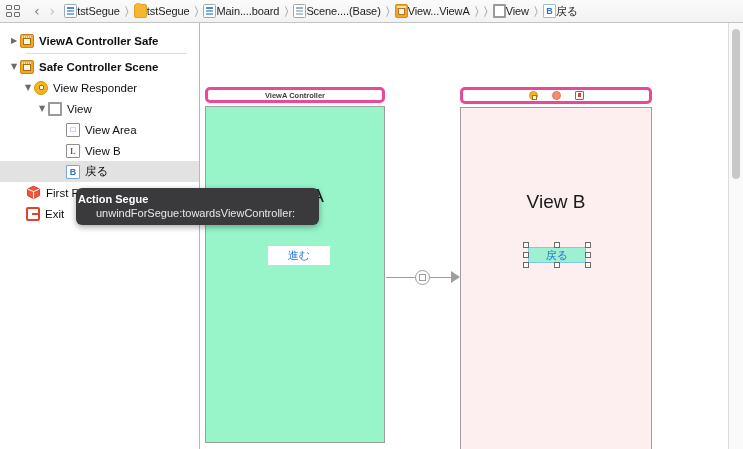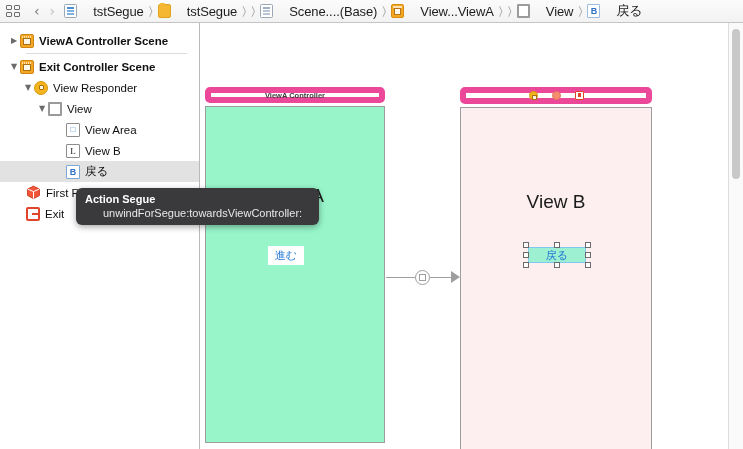--- a/index.html
+++ b/index.html
@@ -30,21 +30,21 @@
   .jb-grid i:nth-child(3){ left:0; top:7px }
   .jb-grid i:nth-child(4){ left:8px; top:7px }
 
   .jb-chev {
     font-size: 14px; color: #7a7a7a; padding: 0 5px; line-height: 1;
     font-family: "DejaVu Sans", sans-serif;
   }
   .jb-chev.disabled { color: #c0c0c0; }
 
   .crumb { display: flex; align-items: center; height: 23px; padding: 0 1px 0 4px; }
-  .crumb .lbl { font-size: 13px; color: #1d1d1d; margin-left: 16px; letter-spacing: -.1px; }
+  .crumb .lbl { font-size: 11px; color: #1d1d1d; margin-left: 0; letter-spacing: -.1px; }
   .sep {
     color: #a9a9a9; font-size: 12px; padding: 0 1px 0 4px;
     font-family: "DejaVu Sans", sans-serif;
   }
 
   
   .ic { width: 13px; height: 14px; flex: none; position: relative; display:inline-block; }
   .ic-doc {
     background: #ffffff; border: 1px solid #9aa7b5; border-radius: 1.5px;
   }
@@ -155,21 +155,21 @@
     position: absolute; right: 0; top: 23px; width: 15px; height: 426px;
     background: #fafafa; border-left: 1px solid #dcdcdc;
   }
   .scrollthumb {
     position: absolute; right: 3px; top: 6px; width: 8px; height: 150px;
     background: #c8c8c8; border-radius: 4px;
   }
 
   
   .titlebar {
-    position: absolute; background:#ffffff; border:6px solid #ec4899; border-radius:5px;
+    position: absolute; background:#ffffff; border:3px solid #ec4899; border-radius:5px;
     display:flex; align-items:center; justify-content:center;
     font-size:7.5px; font-weight:bold; color:#3c3c3c;
   }
   .scene-body { position: absolute; border:1px solid #9d9d9d; }
   .scene-title {
     position:absolute; width:100%; text-align:center;
     font-size:19px; color:#1b1b1b; font-family:"Liberation Sans", sans-serif;
   }
 
   .sceneA-body { background:#97f5c9; }
@@ -216,21 +216,21 @@
   }
   .segue-head {
     position:absolute; width:0; height:0;
     border-top:6px solid transparent; border-bottom:6px solid transparent;
     border-left:9px solid #9e9e9e;
   }
 
   
   .tooltip {
     position:absolute; background:#3a3a3c; border-radius:6px;
-    padding:5px 10px 6px 9px; color:#f2f2f2;
+    padding:5px 10px 6px 2px; color:#f2f2f2;
     box-shadow: 0 2px 6px rgba(0,0,0,.35);
     z-index: 50;
   }
   .tt-title { font-size:11px; font-weight:bold; color:#ffffff; }
   .tt-sub { font-size:11px; color:#e8e8e8; margin-top:2px; margin-left:18px; }
 </style>
 </head>
 <body>
 
 <div id="app">
@@ -250,20 +250,24 @@
       <span class="lbl">tstSegue</span>
     </div>
     <span class="sep">〉</span>
 
     <div class="crumb">
       <span class="ic ic-folder"></span>
       <span class="lbl">tstSegue</span>
     </div>
     <span class="sep">〉</span>
 
+    <div class="crumb">
+      <span class="ic ic-doc"></span>
+      <span class="lbl">Main....board</span>
+    </div>
     <span class="sep">〉</span>
 
     <div class="crumb">
       <span class="ic ic-doc gray"></span>
       <span class="lbl">Scene....(Base)</span>
     </div>
     <span class="sep">〉</span>
 
     <div class="crumb">
       <span class="ic ic-sb"></span>
@@ -283,29 +287,29 @@
       <span class="ic ic-btn">B</span>
       <span class="lbl">戻る</span>
     </div>
   </div>
 
   <div class="outline">
 
     <div class="row" style="padding-left:8px;margin-top:7px">
       <span class="disc">▶</span>
       <span class="sic sic-scene"></span>
-      <span class="rowlbl bold">ViewA Controller Scene</span>
+      <span class="rowlbl bold">ViewA Controller Safe</span>
     </div>
 
     <div class="hsep"></div>
 
     <div class="row" style="padding-left:8px">
       <span class="disc">▼</span>
       <span class="sic sic-scene"></span>
-      <span class="rowlbl bold">Exit Controller Scene</span>
+      <span class="rowlbl bold">Safe Controller Scene</span>
     </div>
 
     <div class="row" style="padding-left:22px">
       <span class="disc">▼</span>
       <span class="sic sic-vc"></span>
       <span class="rowlbl">View Responder</span>
     </div>
 
     <div class="row" style="padding-left:36px">
       <span class="disc">▼</span>
@@ -345,21 +349,21 @@
     </div>
   </div>
 
   <div class="canvas">
 
     <div class="titlebar" style="left:4px; top:64px; width:180px; height:16px;">
       <span>ViewA Controller</span>
     </div>
     <div class="scene-body sceneA-body" style="left:4px; top:83px; width:180px; height:337px;">
       <div class="scene-title" style="top:78px;">View A</div>
-      <div class="ui-btn" style="left:62px; top:139px; width:36px; height:19px;">進む</div>
+      <div class="ui-btn" style="left:62px; top:139px; width:62px; height:19px;">進む</div>
     </div>
 
     <div class="segue-line" style="left:185px; top:254px; width:30px;"></div>
     <div class="segue-badge" style="left:214px; top:247px;"></div>
     <div class="segue-line" style="left:229px; top:254px; width:22px;"></div>
     <div class="segue-head" style="left:250px; top:248px;"></div>
 
     <div class="titlebar" style="left:259px; top:64px; width:192px; height:17px;">
       <div class="dock">
         <span class="d d-vc"></span>

